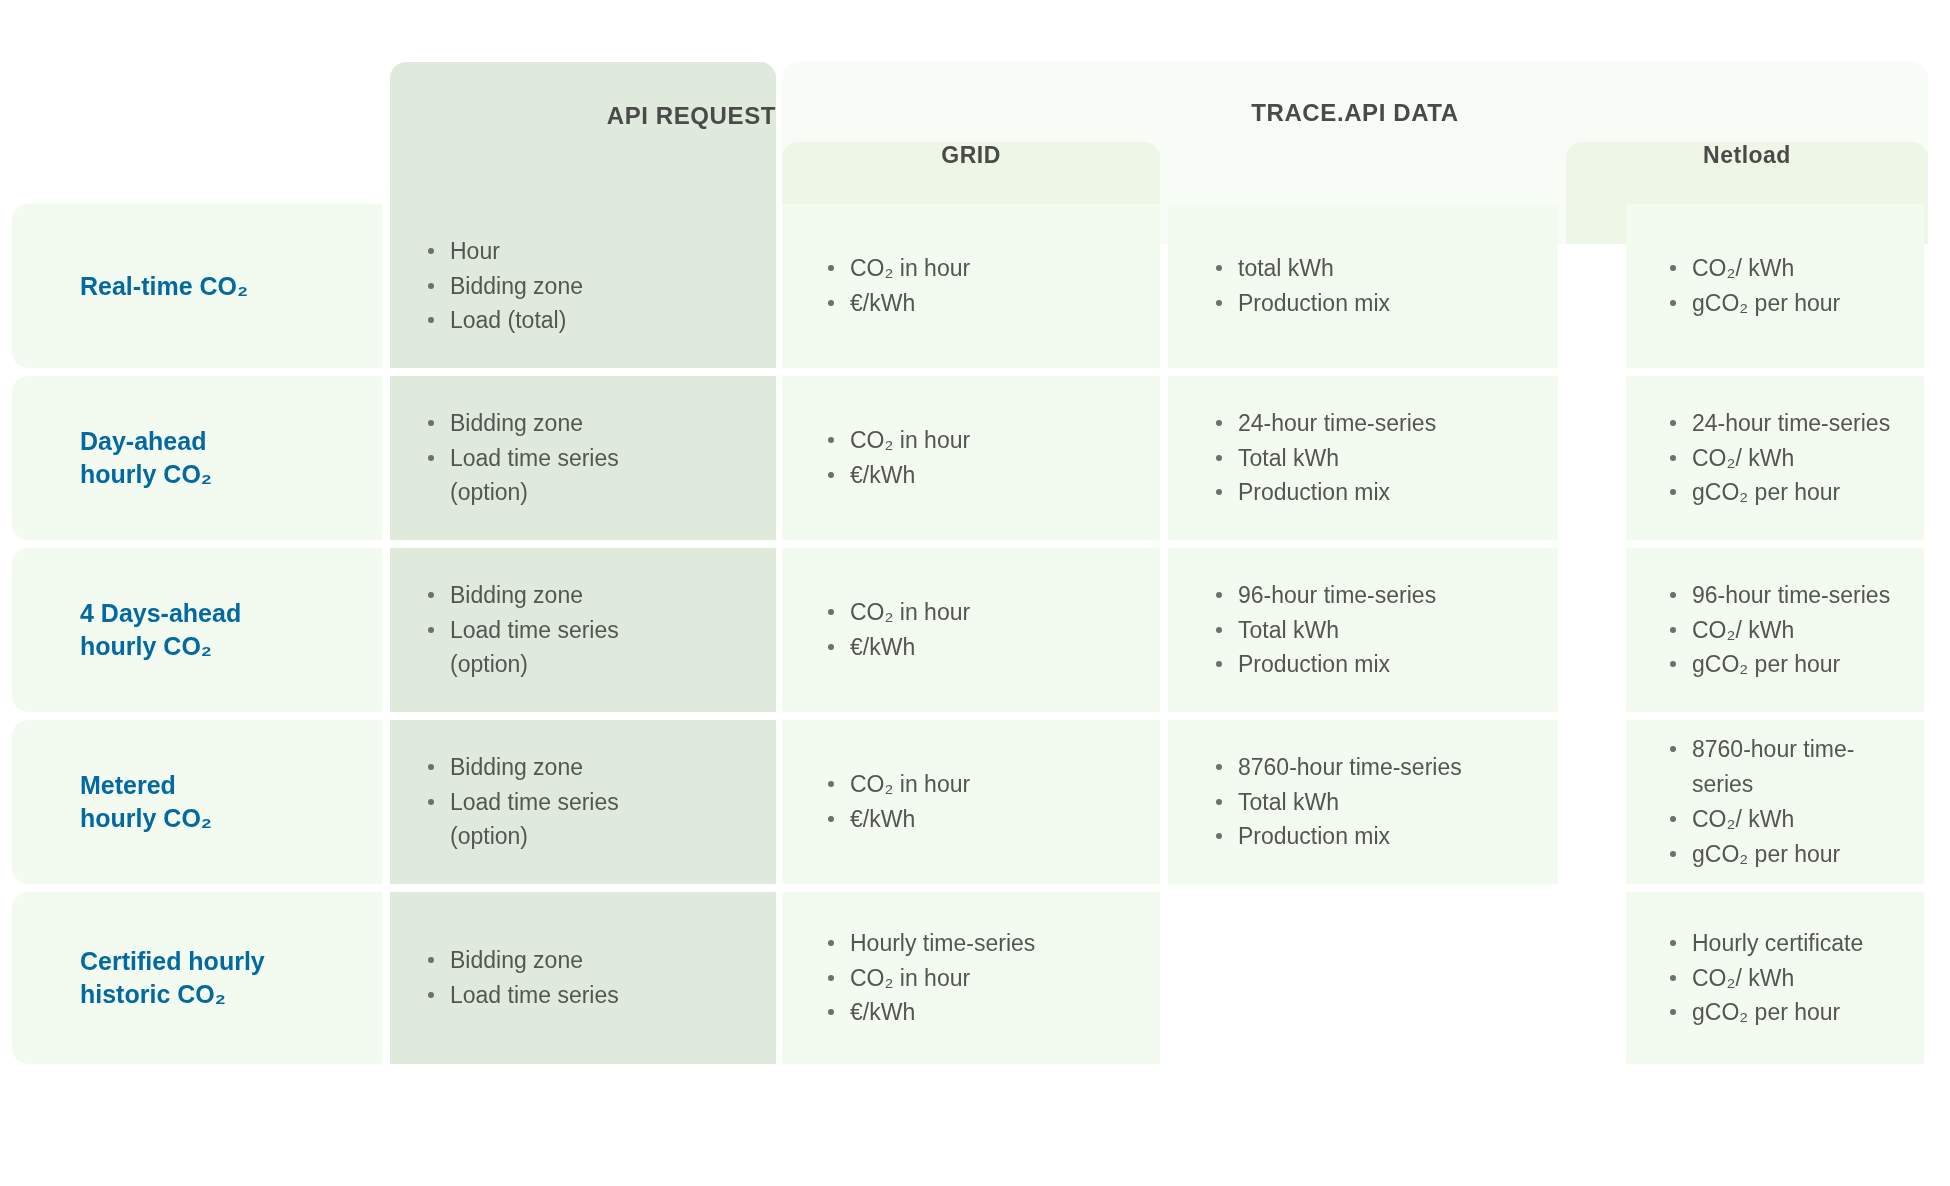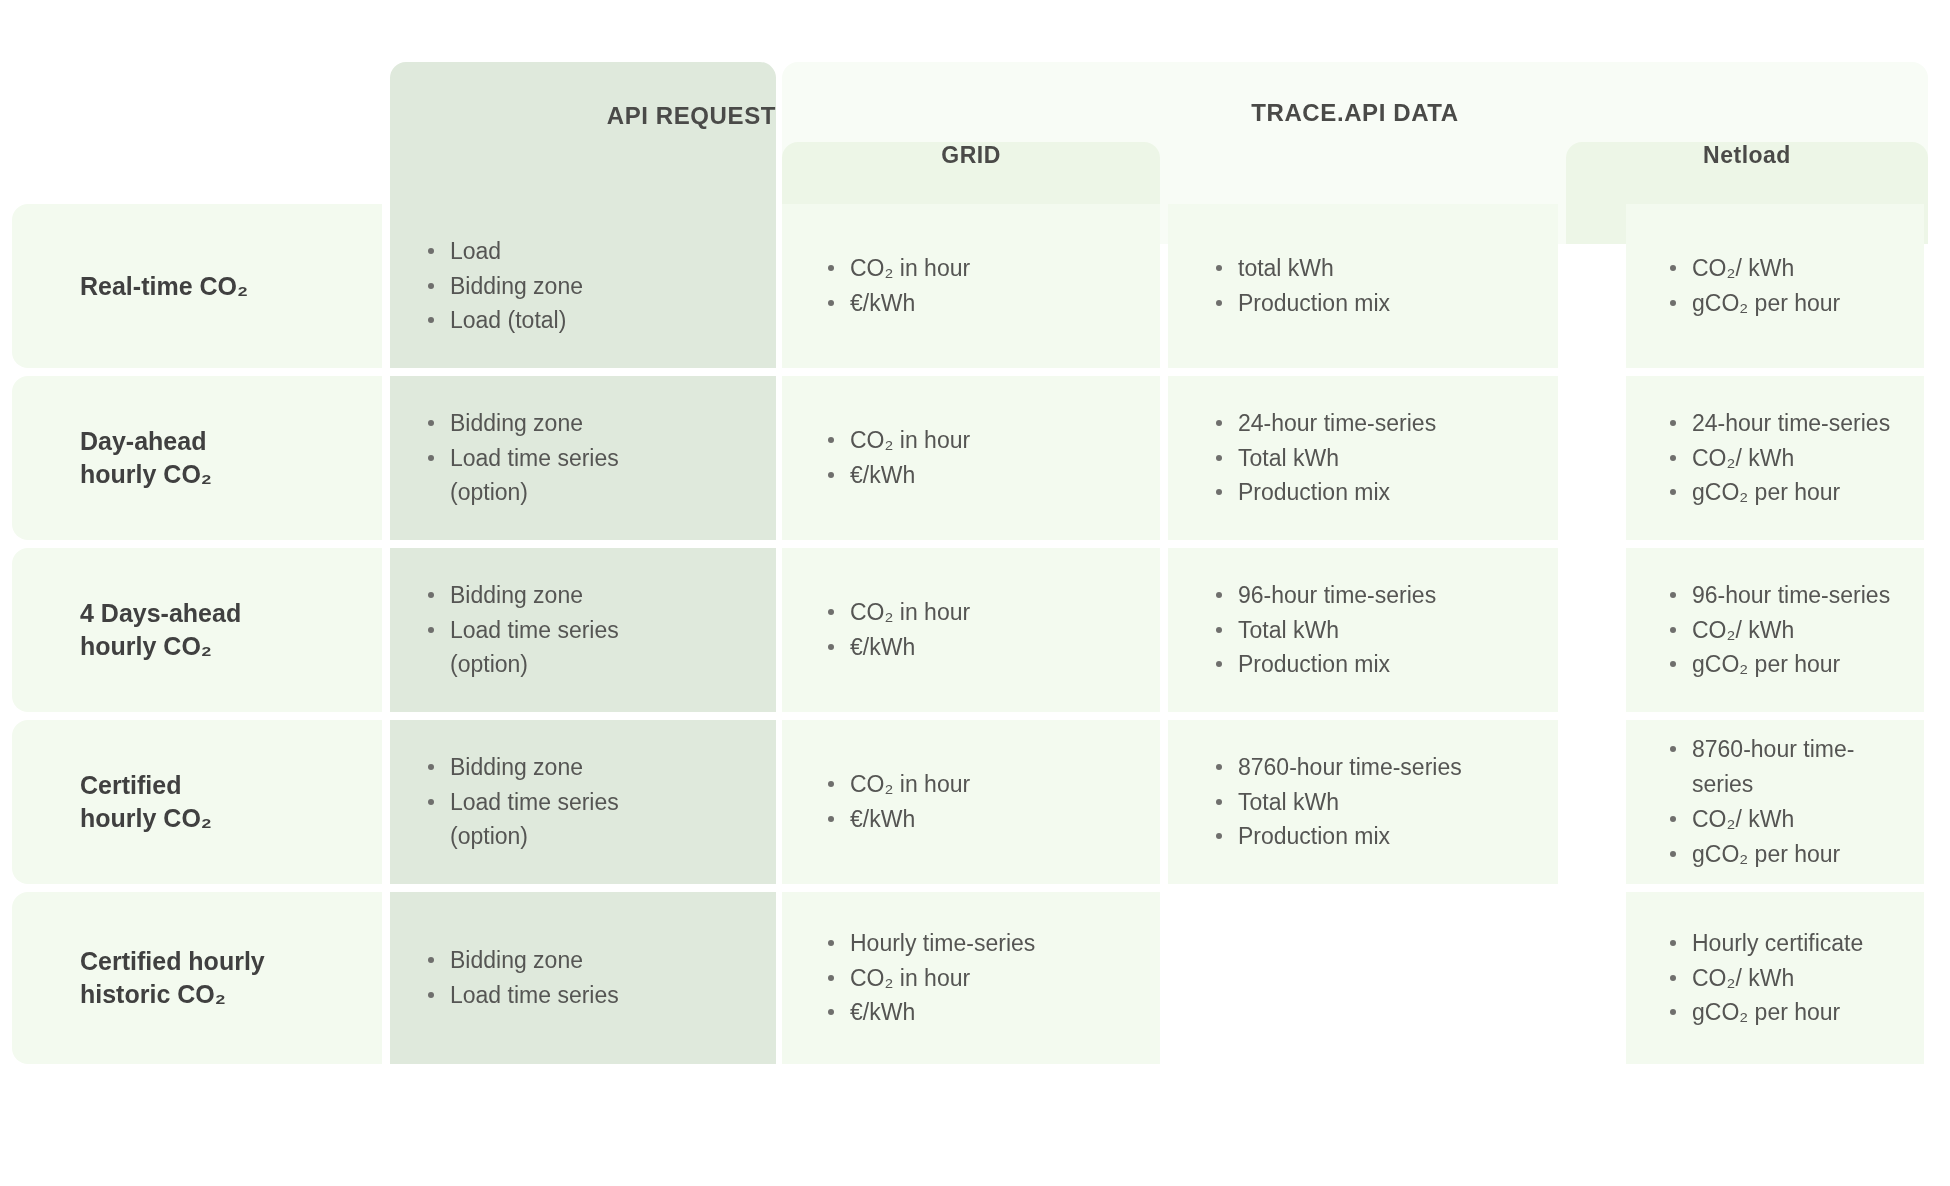--- a/index.html
+++ b/index.html
@@ -103,21 +103,21 @@
   .cell-label {
     left: 12px;
     width: 370px;
     background: #f3faef;
     border-radius: 16px 0 0 16px;
     padding-left: 68px;
   }
   .cell-label .rl {
     font-size: 25px;
     font-weight: bold;
-    color: #404040;
+    color: #0369a1;
     line-height: 1.32;
   }
 
   .cell-api {
     left: 390px;
     width: 386px;
     background: #dfe9dc;
     padding-left: 34px;
     padding-right: 18px;
   }
@@ -169,21 +169,21 @@
     <span>Netload</span>
   </div>
 
   <div id="rows-host">
       <div class="row" style="top: 204px; height: 164px;">
         <div class="cell cell-label">
           <div class="rl">Real-time CO₂</div>
         </div>
         <div class="cell cell-api">
           <ul class="bullets">
-            <li>Load</li>
+            <li>Hour</li>
             <li>Bidding zone</li>
             <li>Load (total)</li>
           </ul>
         </div>
         <div class="cell cell-grid">
           <ul class="bullets">
             <li>CO₂ in hour</li>
             <li>€/kWh</li>
           </ul>
         </div>
@@ -261,21 +261,21 @@
         <div class="cell cell-net">
           <ul class="bullets">
             <li>96-hour time-series</li>
             <li>CO₂/ kWh</li>
             <li>gCO₂ per hour</li>
           </ul>
         </div>
       </div>
       <div class="row" style="top: 720px; height: 164px;">
         <div class="cell cell-label">
-          <div class="rl">Certified</div>
+          <div class="rl">Metered</div>
           <div class="rl">hourly CO₂</div>
         </div>
         <div class="cell cell-api">
           <ul class="bullets">
             <li>Bidding zone</li>
             <li>Load time series</li>
             <li class="cont">(option)</li>
           </ul>
         </div>
         <div class="cell cell-grid">

